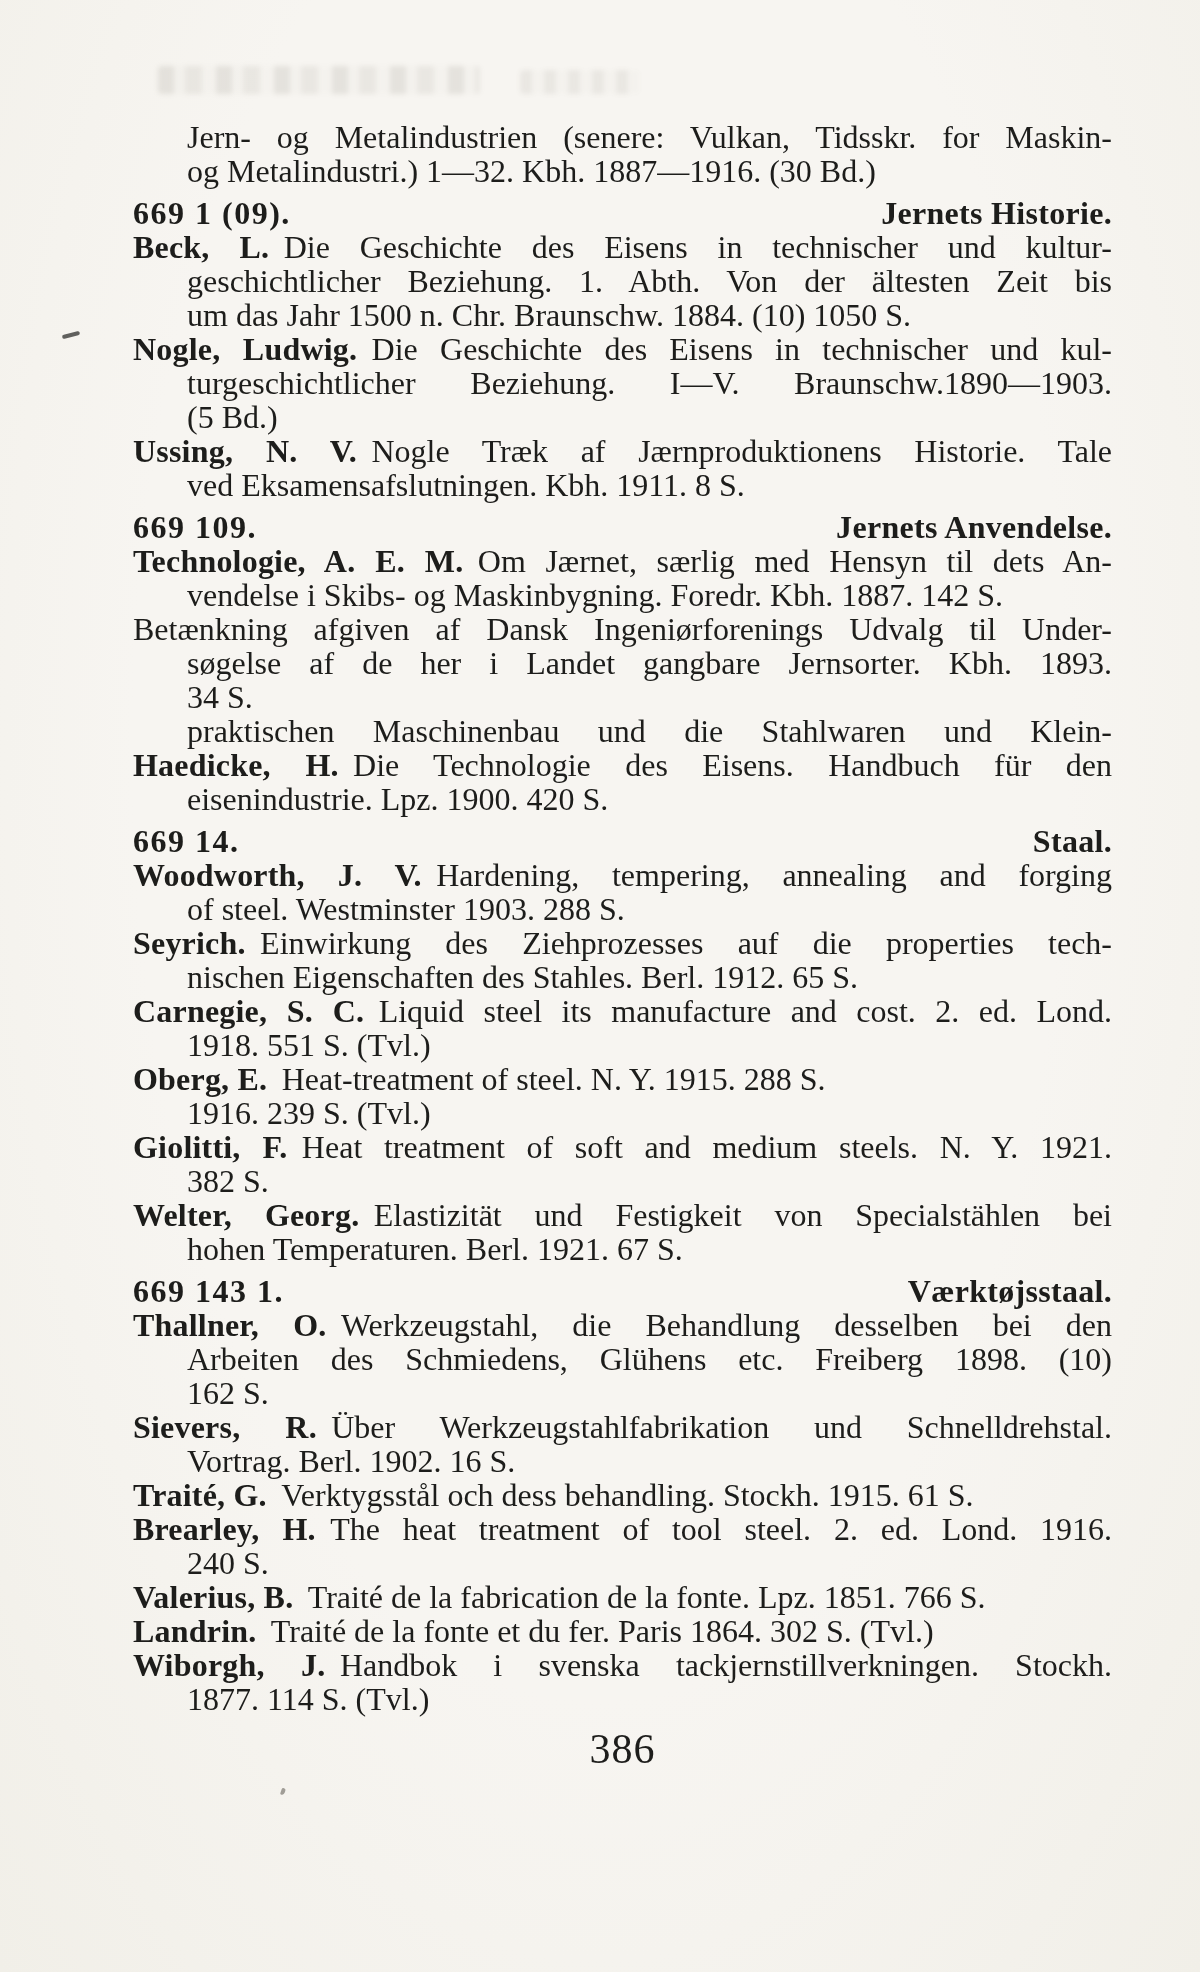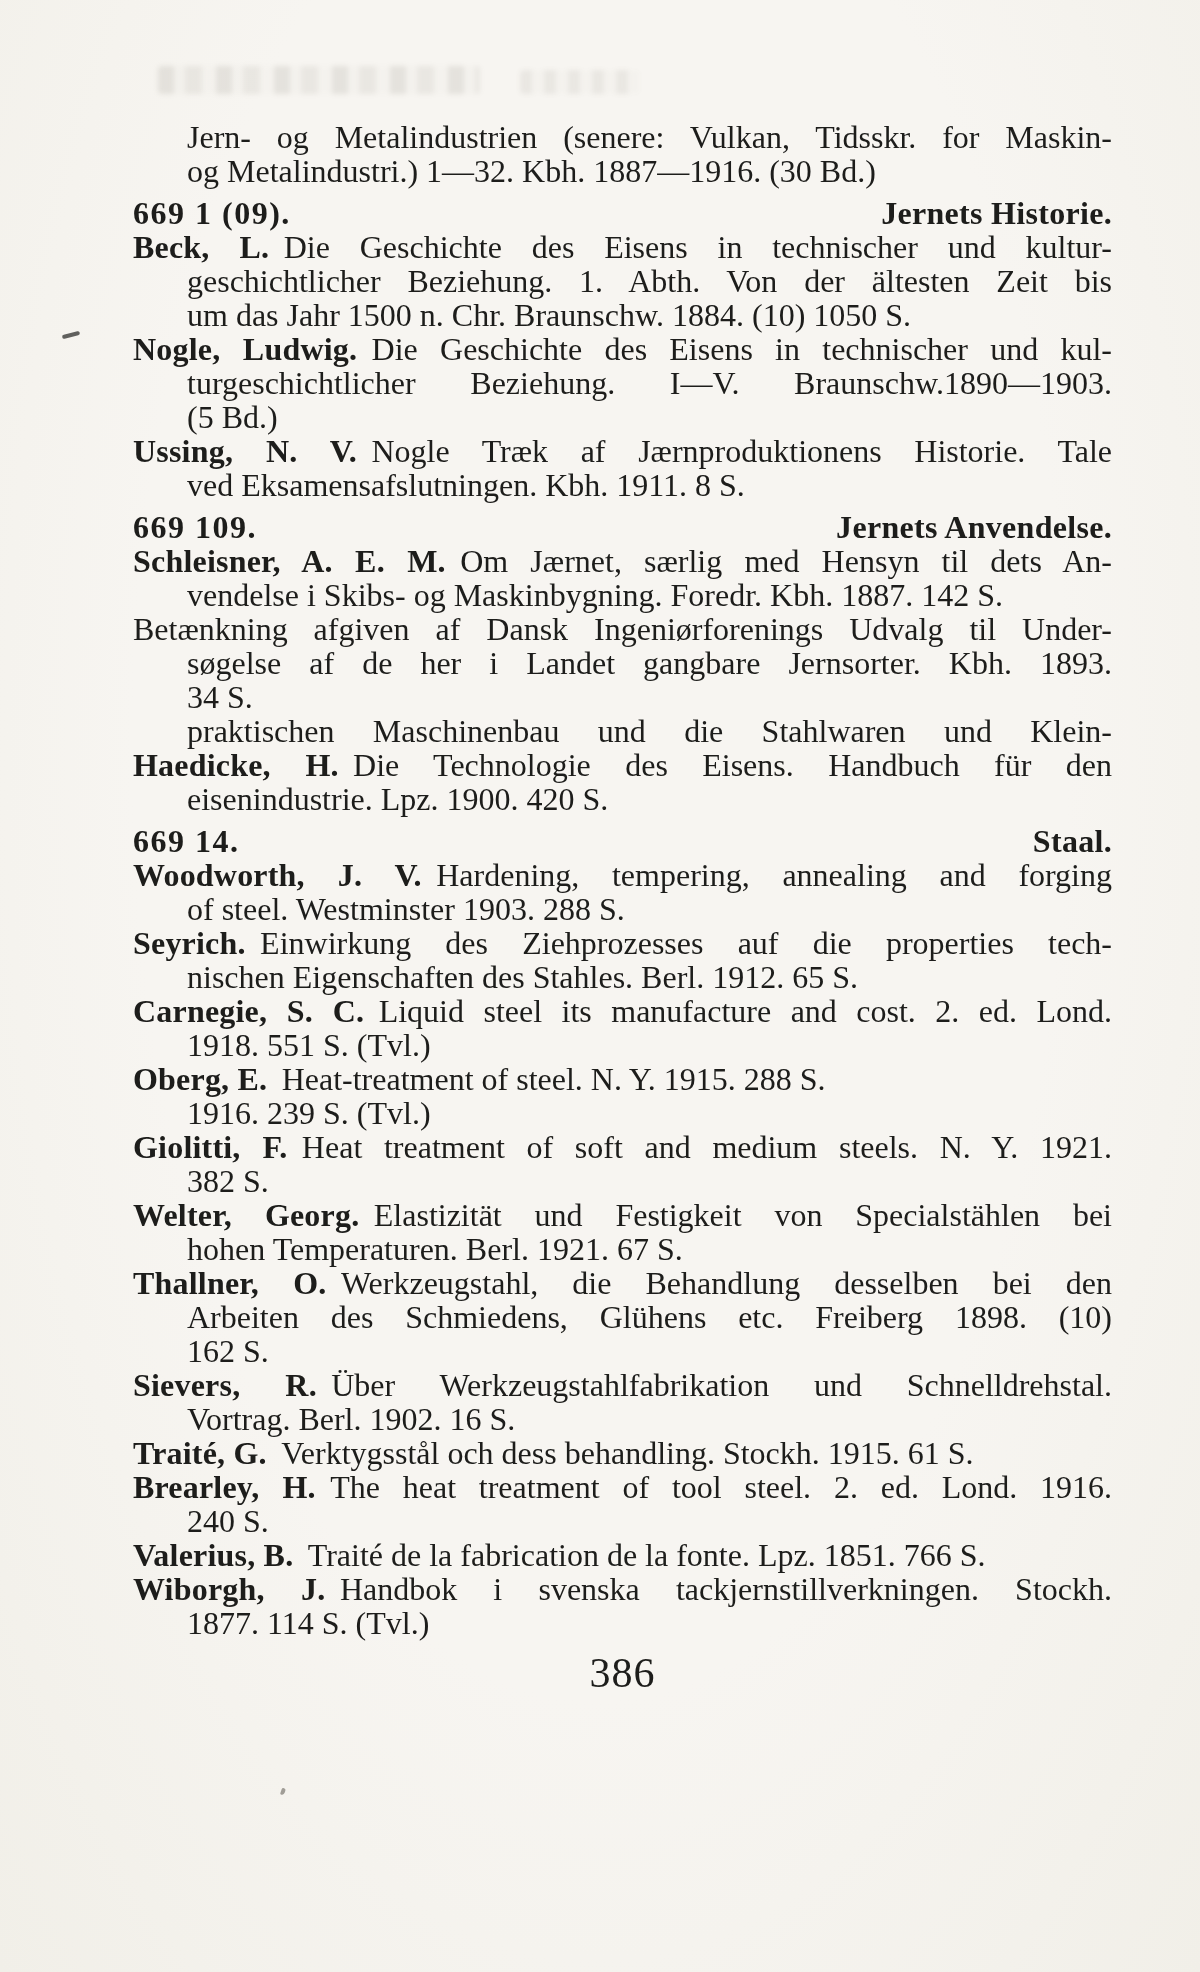--- a/index.html
+++ b/index.html
@@ -80,21 +80,21 @@
       </div>
       <div class="entry">
         <div class="line just"><b class="author">Ussing, N. V.</b><span>Nogle Træk af Jærnproduktionens Historie. Tale</span></div>
         <div class="line cont end">ved Eksamensafslutningen. Kbh. 1911. 8 S.</div>
       </div>
       <div class="heading">
         <span class="code">669 109.</span>
         <span class="title">Jernets Anvendelse.</span>
       </div>
       <div class="entry">
-        <div class="line just"><b class="author">Schleisner, A. E. M.</b><span>Om Jærnet, særlig med Hensyn til dets An-</span></div>
+        <div class="line just"><b class="author">Technologie, A. E. M.</b><span>Om Jærnet, særlig med Hensyn til dets An-</span></div>
         <div class="line cont end">vendelse i Skibs- og Maskinbygning. Foredr. Kbh. 1887. 142 S.</div>
       </div>
       <div class="entry">
         <div class="line just">Betænkning afgiven af Dansk Ingeniørforenings Udvalg til Under-</div>
         <div class="line cont just">søgelse af de her i Landet gangbare Jernsorter. Kbh. 1893.</div>
         <div class="line cont end">34 S.</div>
       </div>
       <div class="entry">
         <div class="line cont just">praktischen Maschinenbau und die Stahlwaren und Klein-</div>
         <div class="line just"><b class="author">Haedicke, H.</b><span>Die Technologie des Eisens. Handbuch für den</span></div>
@@ -123,38 +123,45 @@
         <div class="line cont end">1916. 239 S. (Tvl.)</div>
       </div>
       <div class="entry">
         <div class="line just"><b class="author">Giolitti, F.</b><span>Heat treatment of soft and medium steels. N. Y. 1921.</span></div>
         <div class="line cont end">382 S.</div>
       </div>
       <div class="entry">
         <div class="line just"><b class="author">Welter, Georg.</b><span>Elastizität und Festigkeit von Specialstählen bei</span></div>
         <div class="line cont end">hohen Temperaturen. Berl. 1921. 67 S.</div>
       </div>
+      <div class="heading">
+        <span class="code">669 143 1.</span>
+        <span class="title">Værktøjsstaal.</span>
+      </div>
       <div class="entry">
         <div class="line just"><b class="author">Thallner, O.</b><span>Werkzeugstahl, die Behandlung desselben bei den</span></div>
         <div class="line cont just">Arbeiten des Schmiedens, Glühens etc. Freiberg 1898. (10)</div>
         <div class="line cont end">162 S.</div>
       </div>
       <div class="entry">
         <div class="line just"><b class="author">Sievers, R.</b><span>Über Werkzeugstahlfabrikation und Schnelldrehstal.</span></div>
         <div class="line cont end">Vortrag. Berl. 1902. 16 S.</div>
       </div>
       <div class="entry">
         <div class="line end"><b class="author">Traité, G.</b><span>Verktygsstål och dess behandling. Stockh. 1915. 61 S.</span></div>
       </div>
       <div class="entry">
         <div class="line just"><b class="author">Brearley, H.</b><span>The heat treatment of tool steel. 2. ed. Lond. 1916.</span></div>
         <div class="line cont end">240 S.</div>
       </div>
       <div class="entry">
         <div class="line end"><b class="author">Valerius, B.</b><span>Traité de la fabrication de la fonte. Lpz. 1851. 766 S.</span></div>
       </div>
       <div class="entry">
+        <div class="line end"><b class="author">Landrin.</b><span>Traité de la fonte et du fer. Paris 1864. 302 S. (Tvl.)</span></div>
+      </div>
+      <div class="entry">
         <div class="line just"><b class="author">Wiborgh, J.</b><span>Handbok i svenska tackjernstillverkningen. Stockh.</span></div>
         <div class="line cont end">1877. 114 S. (Tvl.)</div>
       </div>
     </div>
   <div class="page-number">386</div>
 </div>
 
 </body></html>

